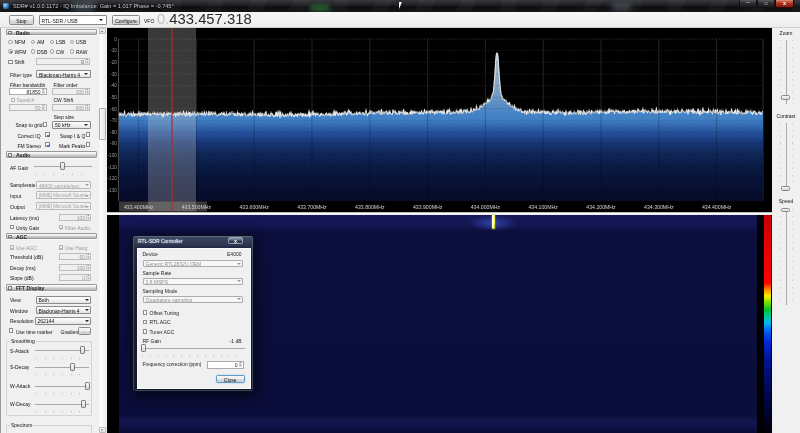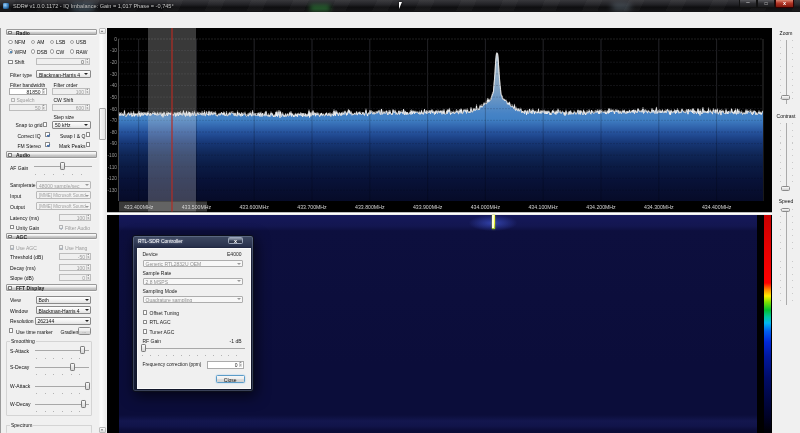--- a/index.html
+++ b/index.html
@@ -37,20 +37,30 @@
  <div class="ab" style="left:612px;top:4px;width:18px;height:6px;background:#9fb7c9;opacity:.4;filter:blur(3px)"></div>
  <div class="ab" style="left:3px;top:2.5px;width:6px;height:6px;border-radius:1px;background:radial-gradient(circle at 35% 35%,#9fd4ff,#2a6daa 60%,#123)"></div>
  <div class="ab" style="left:13px;top:2.8px;font-size:5.6px;letter-spacing:0px;color:#c8c8c8;text-shadow:0 0 2px #000">SDR# v1.0.0.1172 - IQ Imbalance: Gain = 1,017 Phase = -0,745°</div>
 
  <div class="ab" style="left:739px;top:0;width:18px;height:8px;background:linear-gradient(#5a5a5e,#2c2c30 50%,#1a1a1c);border:1px solid #111;border-top:none;border-radius:0 0 2px 2px;color:#eee;font-size:6px;line-height:5px;text-align:center">–</div>
  <div class="ab" style="left:757px;top:0;width:18px;height:8px;background:linear-gradient(#5a5a5e,#2c2c30 50%,#1a1a1c);border:1px solid #111;border-top:none;color:#eee;font-size:4.5px;line-height:7px;text-align:center">□</div>
  <div class="ab" style="left:775px;top:0;width:19px;height:8px;background:linear-gradient(#dd8a74,#b23425 45%,#801a0e);border:1px solid #300;border-top:none;border-radius:0 0 2px 2px;color:#fff;font-size:5.5px;line-height:7px;text-align:center;font-weight:bold">x</div>
  <div class="ab" style="left:399px;top:2px;width:0;height:0;border-left:3px solid #fff;border-bottom:7px solid transparent;filter:drop-shadow(0 0 1px #000)"></div>
 </div>
 
+<div class="ab" style="left:0;top:11.5px;width:800px;height:16.5px;background:linear-gradient(#f8f8f8,#ececec);border-bottom:1px solid #d0d0d0">
+ <div class="btn" style="left:9px;top:3px;width:25px;height:10.5px;line-height:10px">Stop</div>
+ <div class="cmb" style="left:38.5px;top:3px;width:68px;height:10.5px;background:#fff">
+        <em style="top:2.5px">RTL-SDR / USB</em>
+        <span class="arr" style="right:3px;border-left-width:2.2px;border-right-width:2.2px;border-top-width:2.8px"></span>
+      </div>
+ <div class="btn" style="left:112px;top:3px;width:28px;height:10.5px;line-height:10px">Configure</div>
+ <div class="ab t5" style="left:144px;top:6px">VFO</div>
+ <div class="ab" style="left:157px;top:-0.1px;font-size:14.8px;letter-spacing:0px;color:#c2c2c2;white-space:nowrap">0.<span style="color:#2a2a2a">433.457.318</span></div>
+</div>
 
 <div class="ab" style="left:107px;top:28px;width:665px;height:405px;background:#000"></div>
 
 <div class="ab" style="left:107px;top:28px;width:665px;height:405px">
       <svg width="665" height="405" viewBox="107 28 665 405" style="position:absolute;left:0;top:0">
 <style>.axlab{font-family:"Liberation Sans",sans-serif;font-size:5.2px;fill:#d2d2d2}.dblab{font-family:"Liberation Sans",sans-serif;font-size:4.8px;fill:#989898}</style>
 <defs>
 <linearGradient id="specfill" x1="0" y1="50" x2="0" y2="201" gradientUnits="userSpaceOnUse">
 <stop offset="0" stop-color="#b2c2cd"></stop>
 <stop offset="0.26" stop-color="#7da0c2"></stop>

